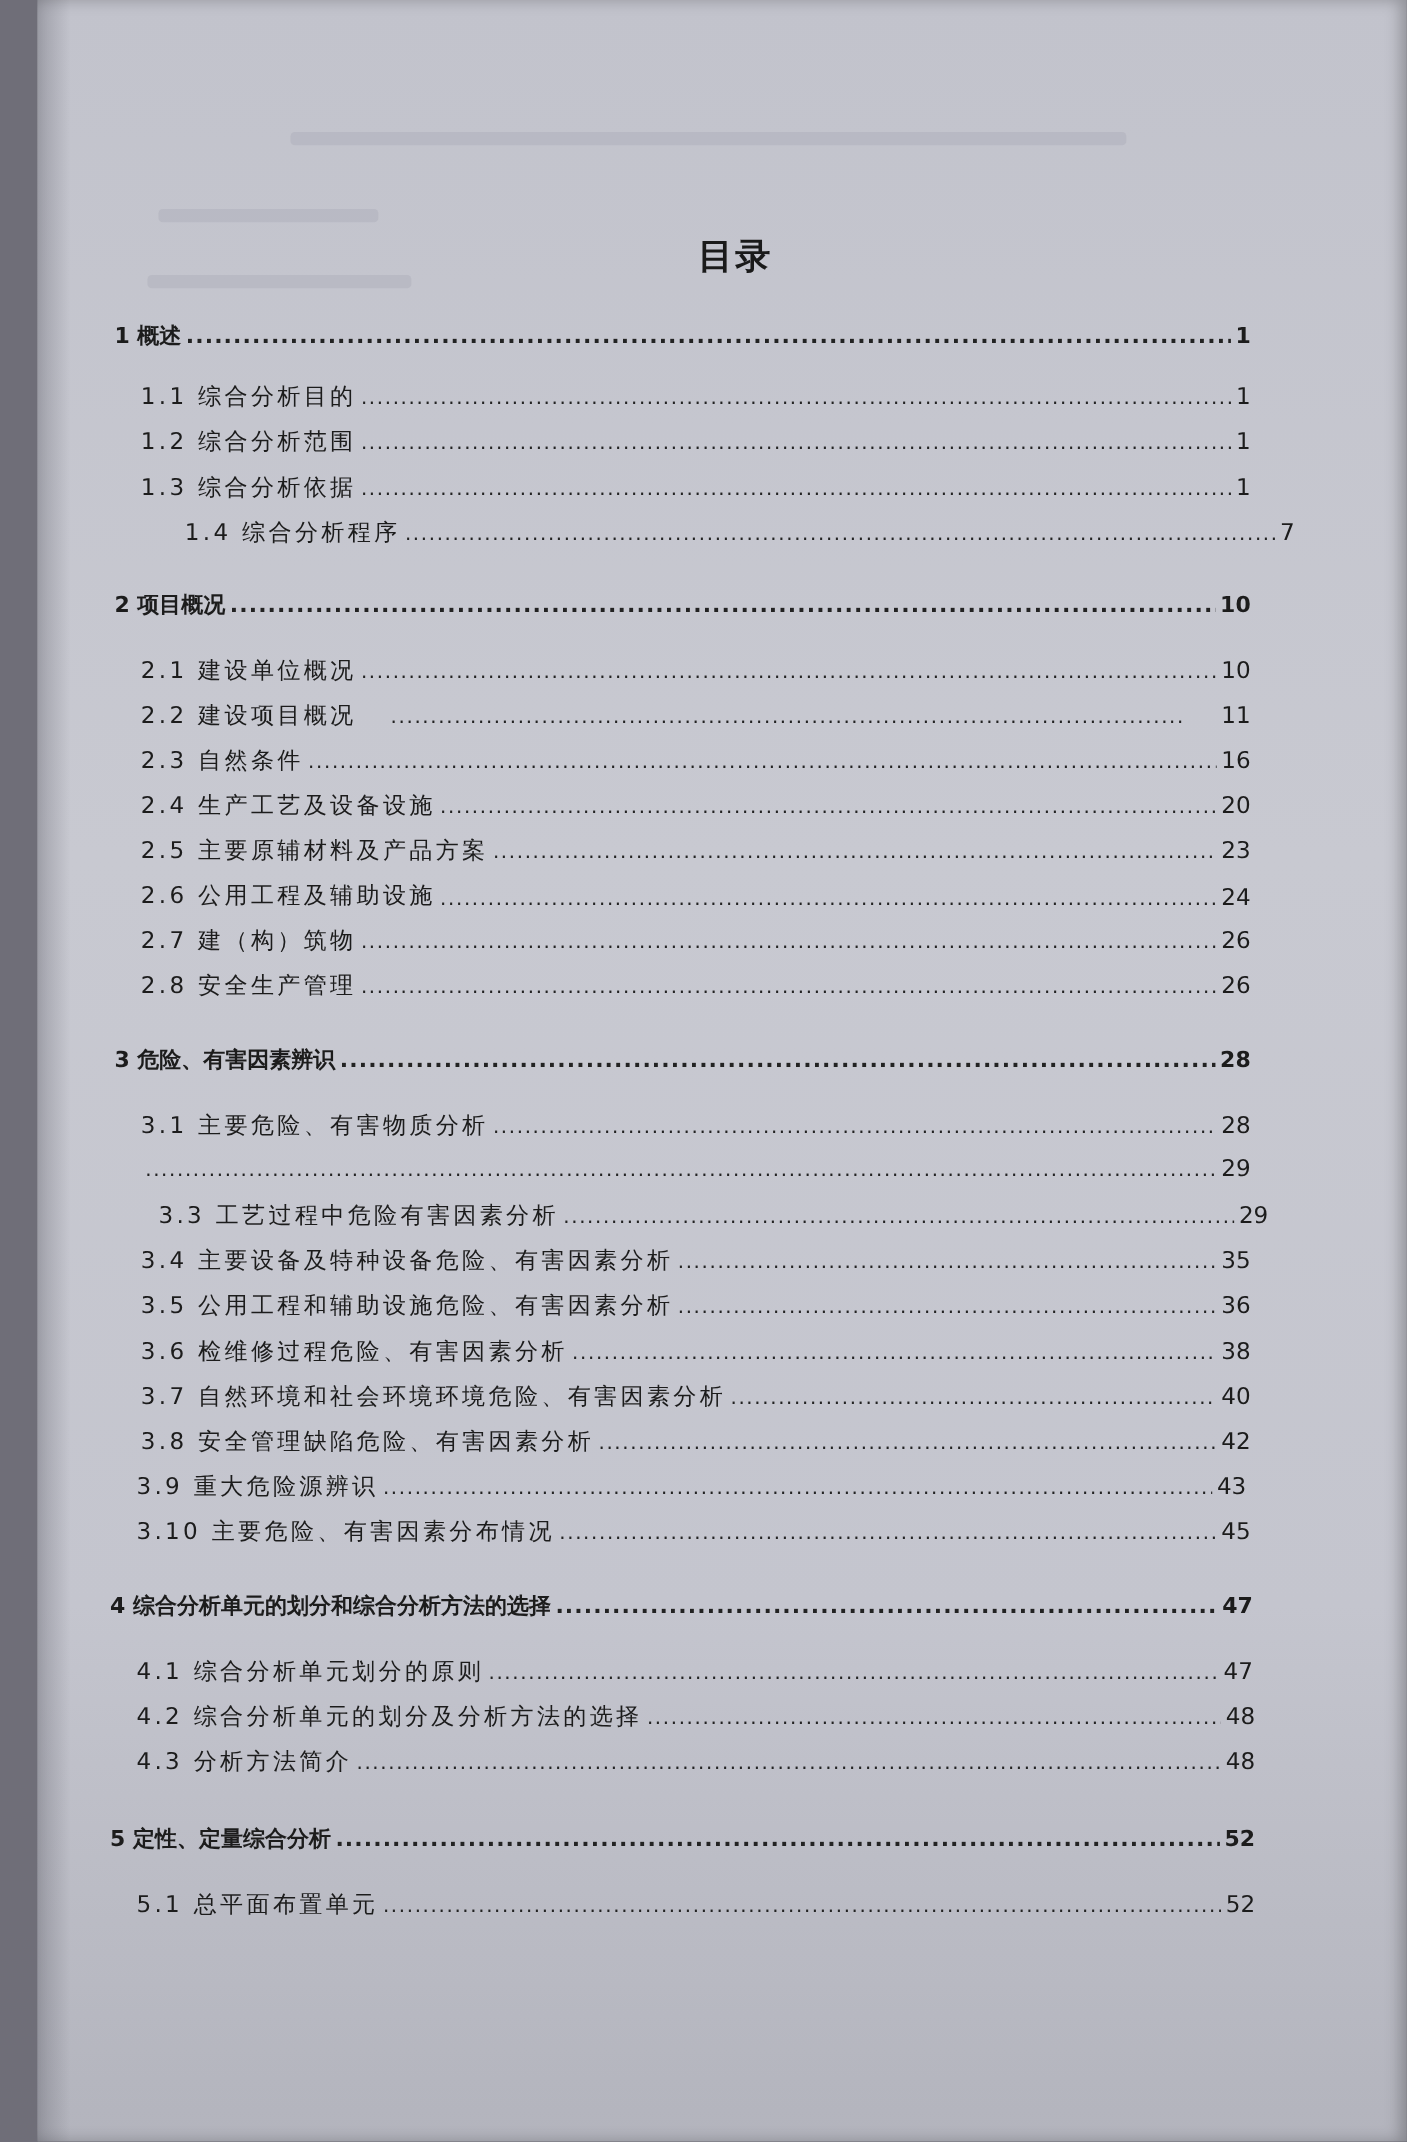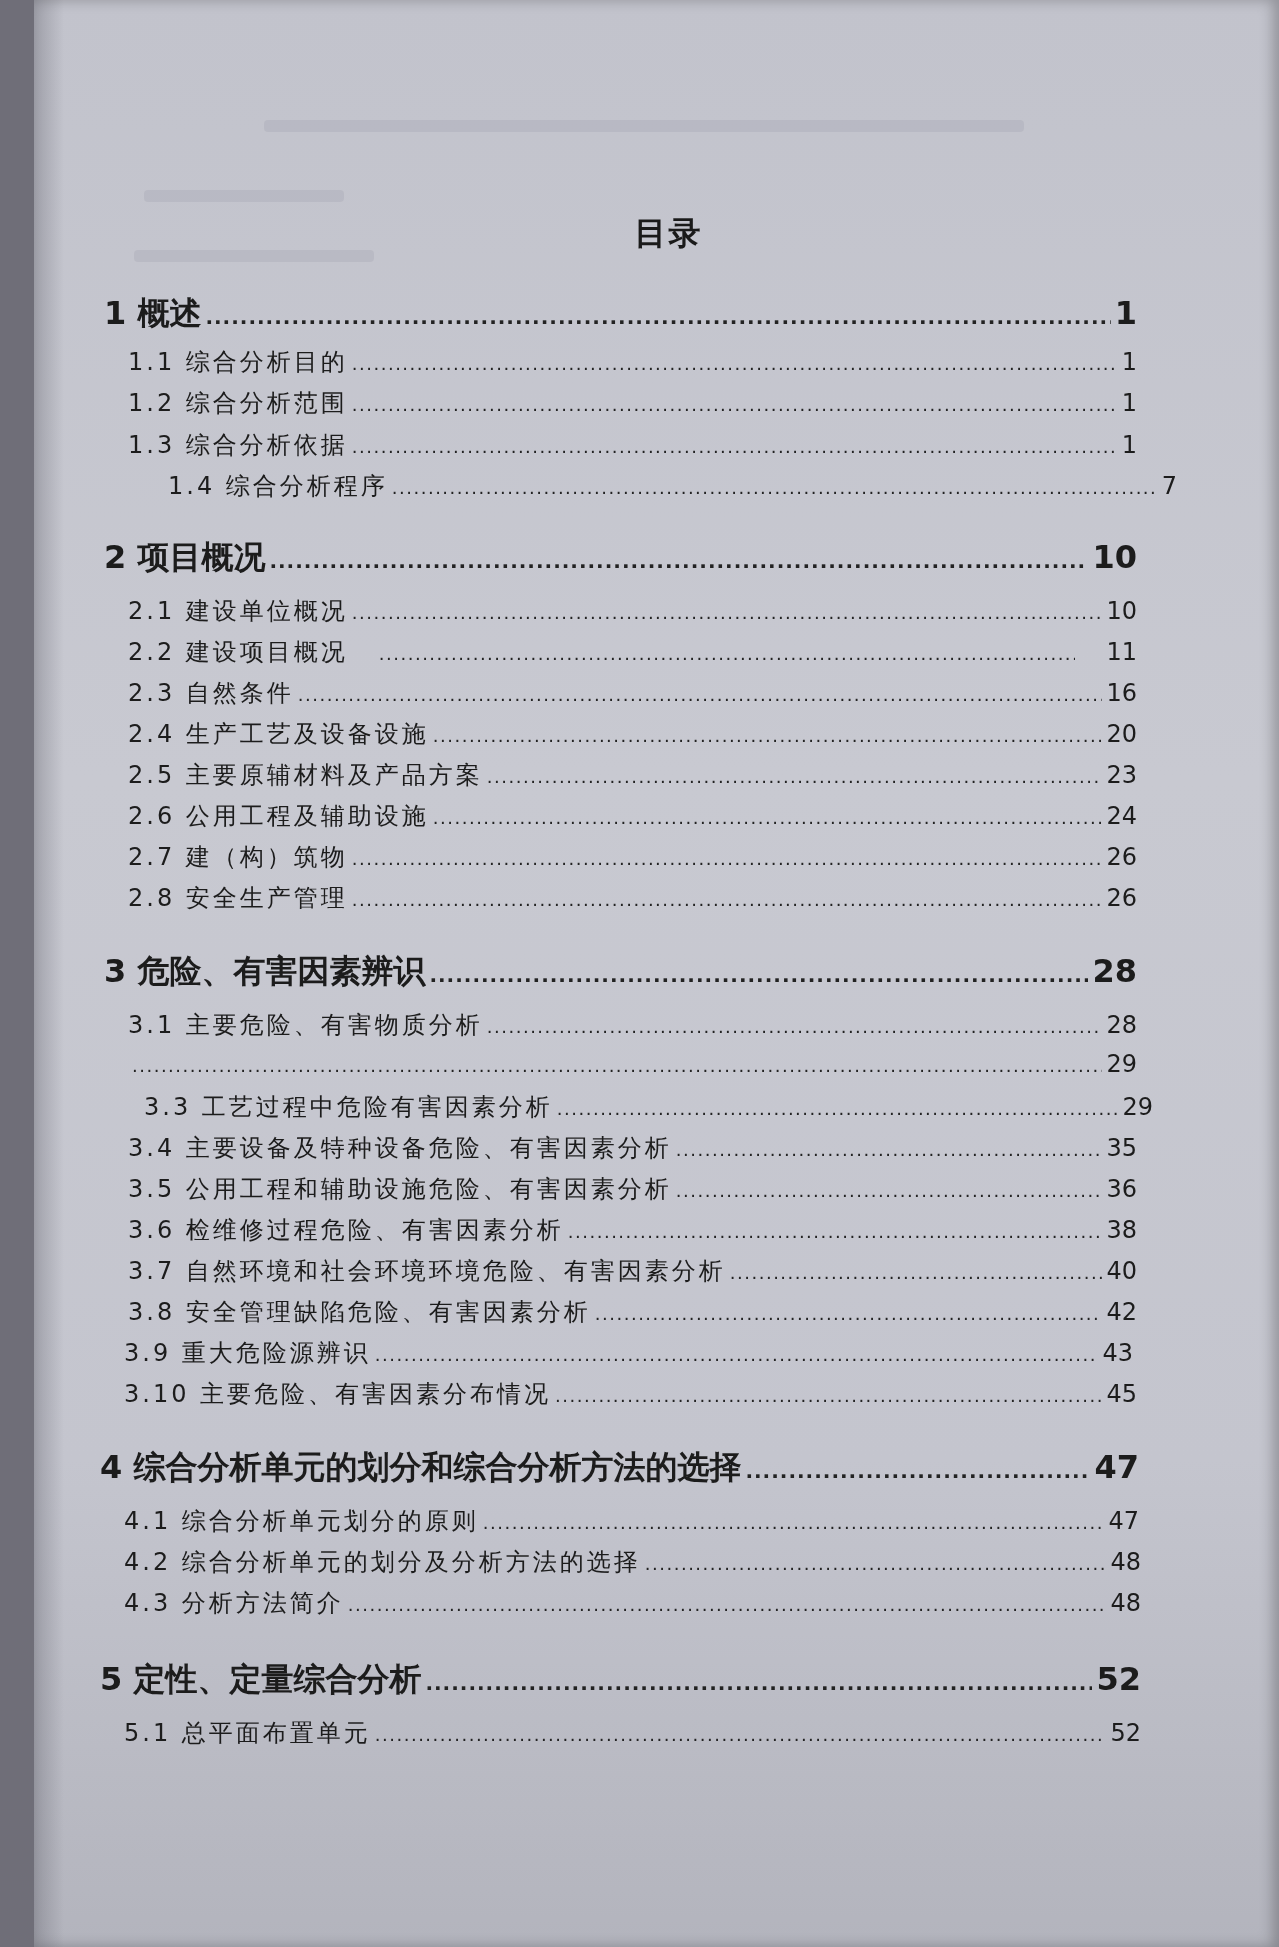--- a/index.html
+++ b/index.html
@@ -68,29 +68,29 @@
       color: #222;
     }
     .row .leader::after {
       content: "................................................................................................................................................................................................................................................................................";
     }
     .row .page-num {
       flex: 0 0 auto;
       white-space: nowrap;
     }
     .row.level1 {
-      font-size: 32px;
+      font-size: 20px;
       font-weight: bold;
     }
     .row.level1 .leader {
       font-weight: bold;
       font-size: 20px;
     }
     .row.level2 {
-      font-size: 24px;
+      font-size: 21px;
       font-weight: normal;
       letter-spacing: 3px;
     }
     .row.level2 .leader {
       font-size: 18px;
       letter-spacing: 1.5px;
     }
     .row.level2 .page-num {
       letter-spacing: 0;
     }
@@ -165,21 +165,21 @@
       <div class="row level2" style="left: 94px; width: 1009px; top: 718px;">
         <span class="label">2.4 生产工艺及设备设施</span>
         <span class="leader"></span>
         <span class="page-num">20</span>
       </div>
       <div class="row level2" style="left: 94px; width: 1009px; top: 759px;">
         <span class="label">2.5 主要原辅材料及产品方案</span>
         <span class="leader"></span>
         <span class="page-num">23</span>
       </div>
-      <div class="row level2" style="left: 94px; width: 1009px; top: 800px;">
+      <div class="row level2" style="left: 94px; width: 1009px; top: 800px; align-items: flex-end;">
         <span class="label">2.6 公用工程及辅助设施</span>
         <span class="leader"></span>
         <span class="page-num">24</span>
       </div>
       <div class="row level2" style="left: 94px; width: 1009px; top: 841px;">
         <span class="label">2.7 建（构）筑物</span>
         <span class="leader"></span>
         <span class="page-num">26</span>
       </div>
       <div class="row level2" style="left: 94px; width: 1009px; top: 882px;">

